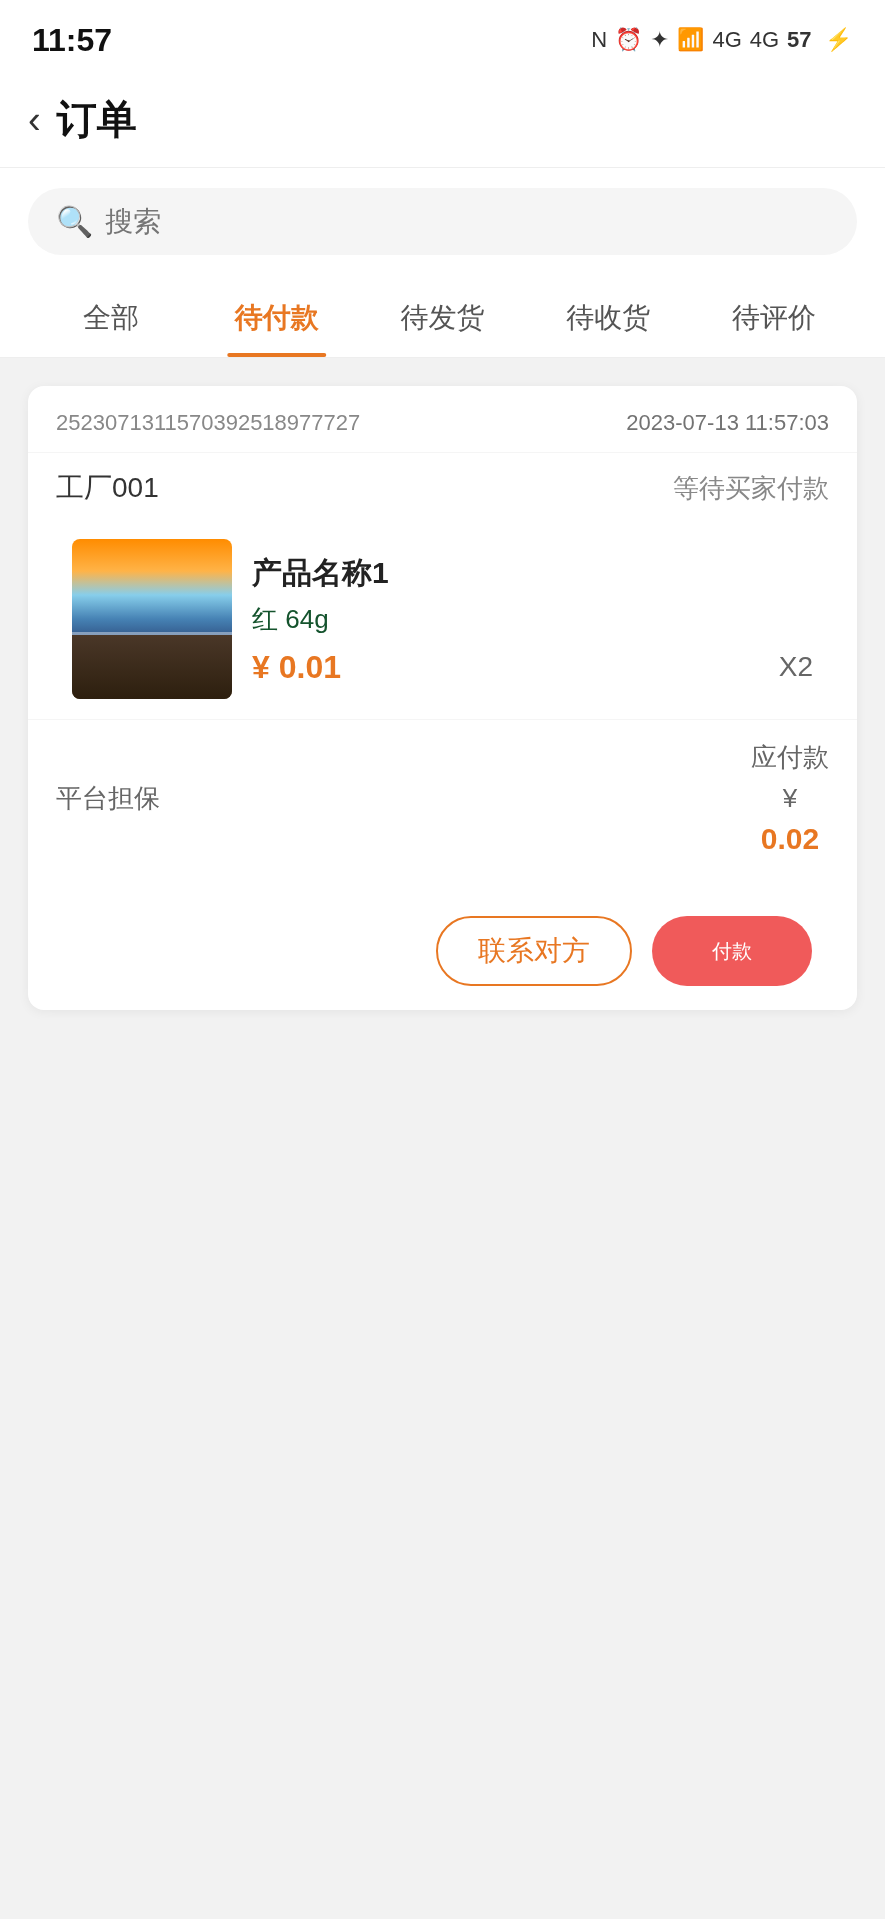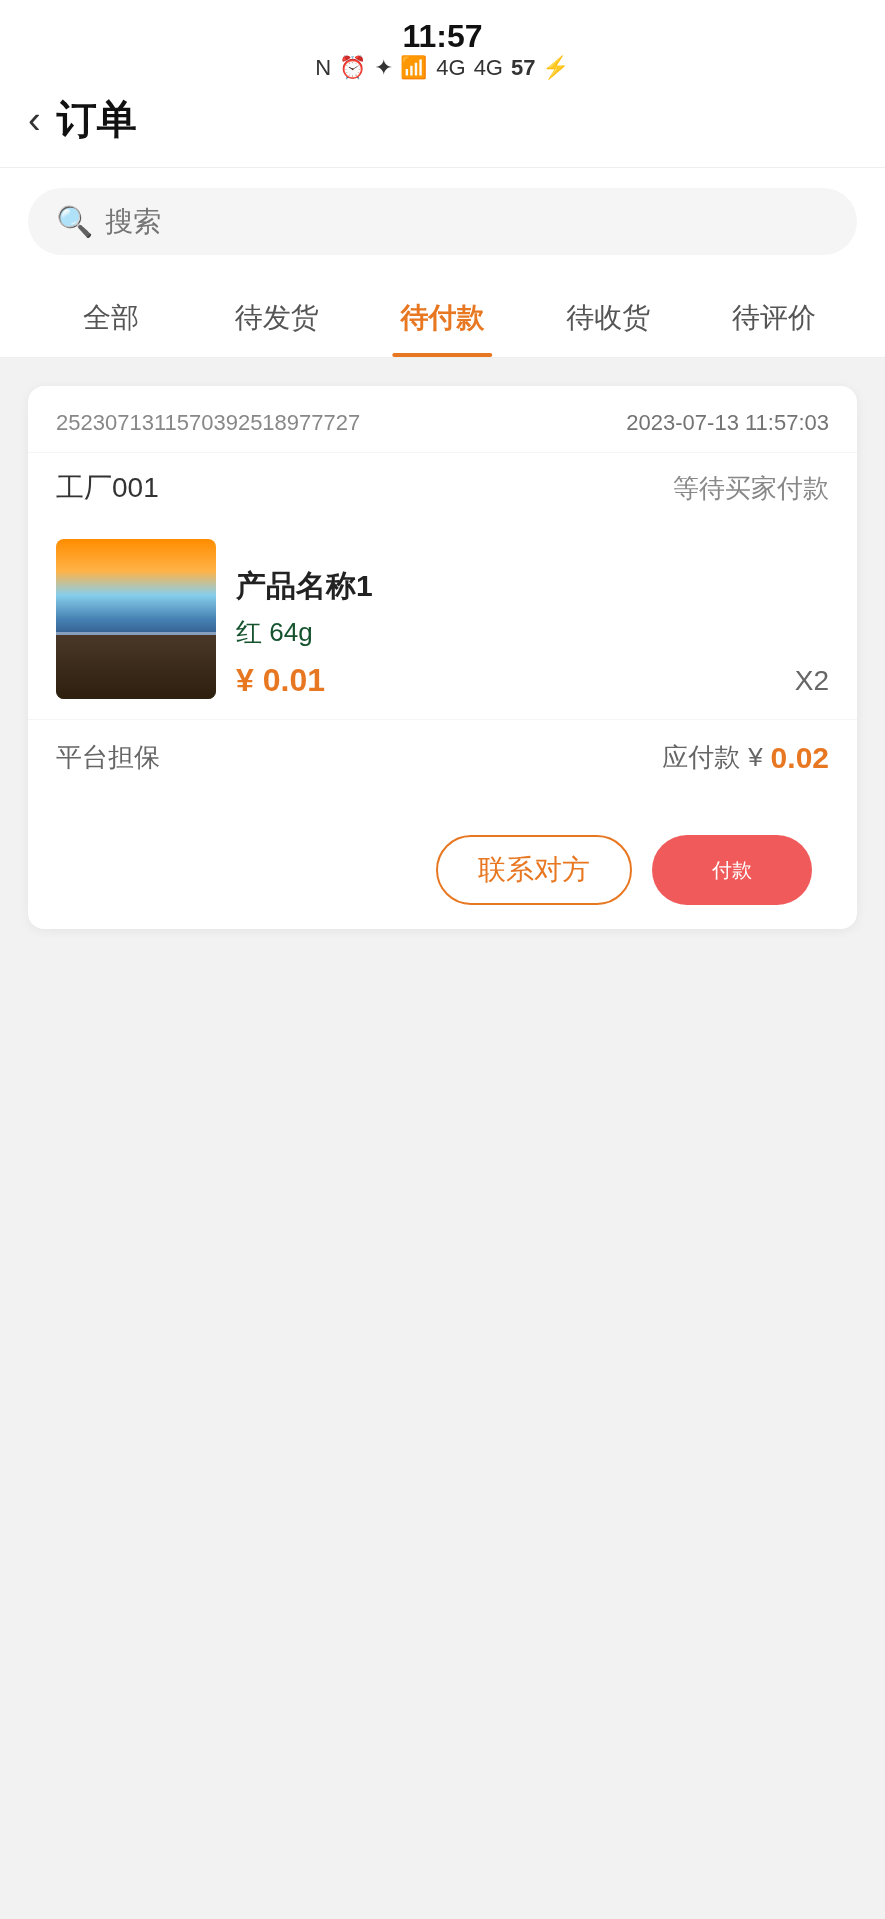--- a/index.html
+++ b/index.html
@@ -14,38 +14,37 @@
     }
 
     
     .status-bar {
       display: flex;
       justify-content: space-between;
       align-items: center;
       padding: 18px 32px 10px 32px;
       background: #fff;
       height: 72px;
-      flex-direction: column;
     }
     .status-time {
       font-size: 32px;
       font-weight: 600;
       color: #111;
     }
     .status-icons {
       display: flex;
       align-items: center;
       gap: 8px;
       font-size: 22px;
       color: #333;
     }
     .battery-box {
       display: inline-flex;
       align-items: center;
-      gap: 7px;
+      gap: 14px;
       font-size: 22px;
       font-weight: 600;
     }
 
     
     .header {
       display: flex;
       align-items: center;
       padding: 20px 28px;
       background: #fff;
@@ -162,22 +161,22 @@
       font-weight: 500;
     }
     .order-status {
       font-size: 26px;
       color: #888;
     }
 
     
     .product-row {
       display: flex;
-      align-items: flex-end;
-      padding: 16px 28px 20px;
+      align-items: center;
+      padding: 16px 44px 20px;
       gap: 20px;
     }
     .product-img {
       width: 160px;
       height: 160px;
       border-radius: 8px;
       overflow: hidden;
       flex-shrink: 0;
     }
     
@@ -253,20 +252,21 @@
     }
     .guarantee-text {
       font-size: 26px;
       color: #666;
     }
     .total-row {
       display: flex;
       align-items: center;
       justify-content: flex-start;
       gap: 8px;
+      flex-direction: column;
     }
     .total-label {
       font-size: 26px;
       color: #666;
     }
     .total-currency {
       font-size: 26px;
       color: #666;
     }
     .total-amount {
@@ -329,22 +329,22 @@
 
 <div class="search-wrap">
   <div class="search-bar">
     <span class="search-icon">🔍</span>
     <input class="search-input" type="text" placeholder="搜索" style="">
   </div>
 </div>
 
 <div class="tabs">
   <div class="tab-item">全部</div>
+  <div class="tab-item active">待付款</div>
   <div class="tab-item">待发货</div>
-  <div class="tab-item active">待付款</div>
   <div class="tab-item">待收货</div>
   <div class="tab-item">待评价</div>
 </div>
 
 <div class="content">
 
   <div class="order-card">
 
     <div class="order-header">
       <span class="order-id">2523071311570392518977727</span>

